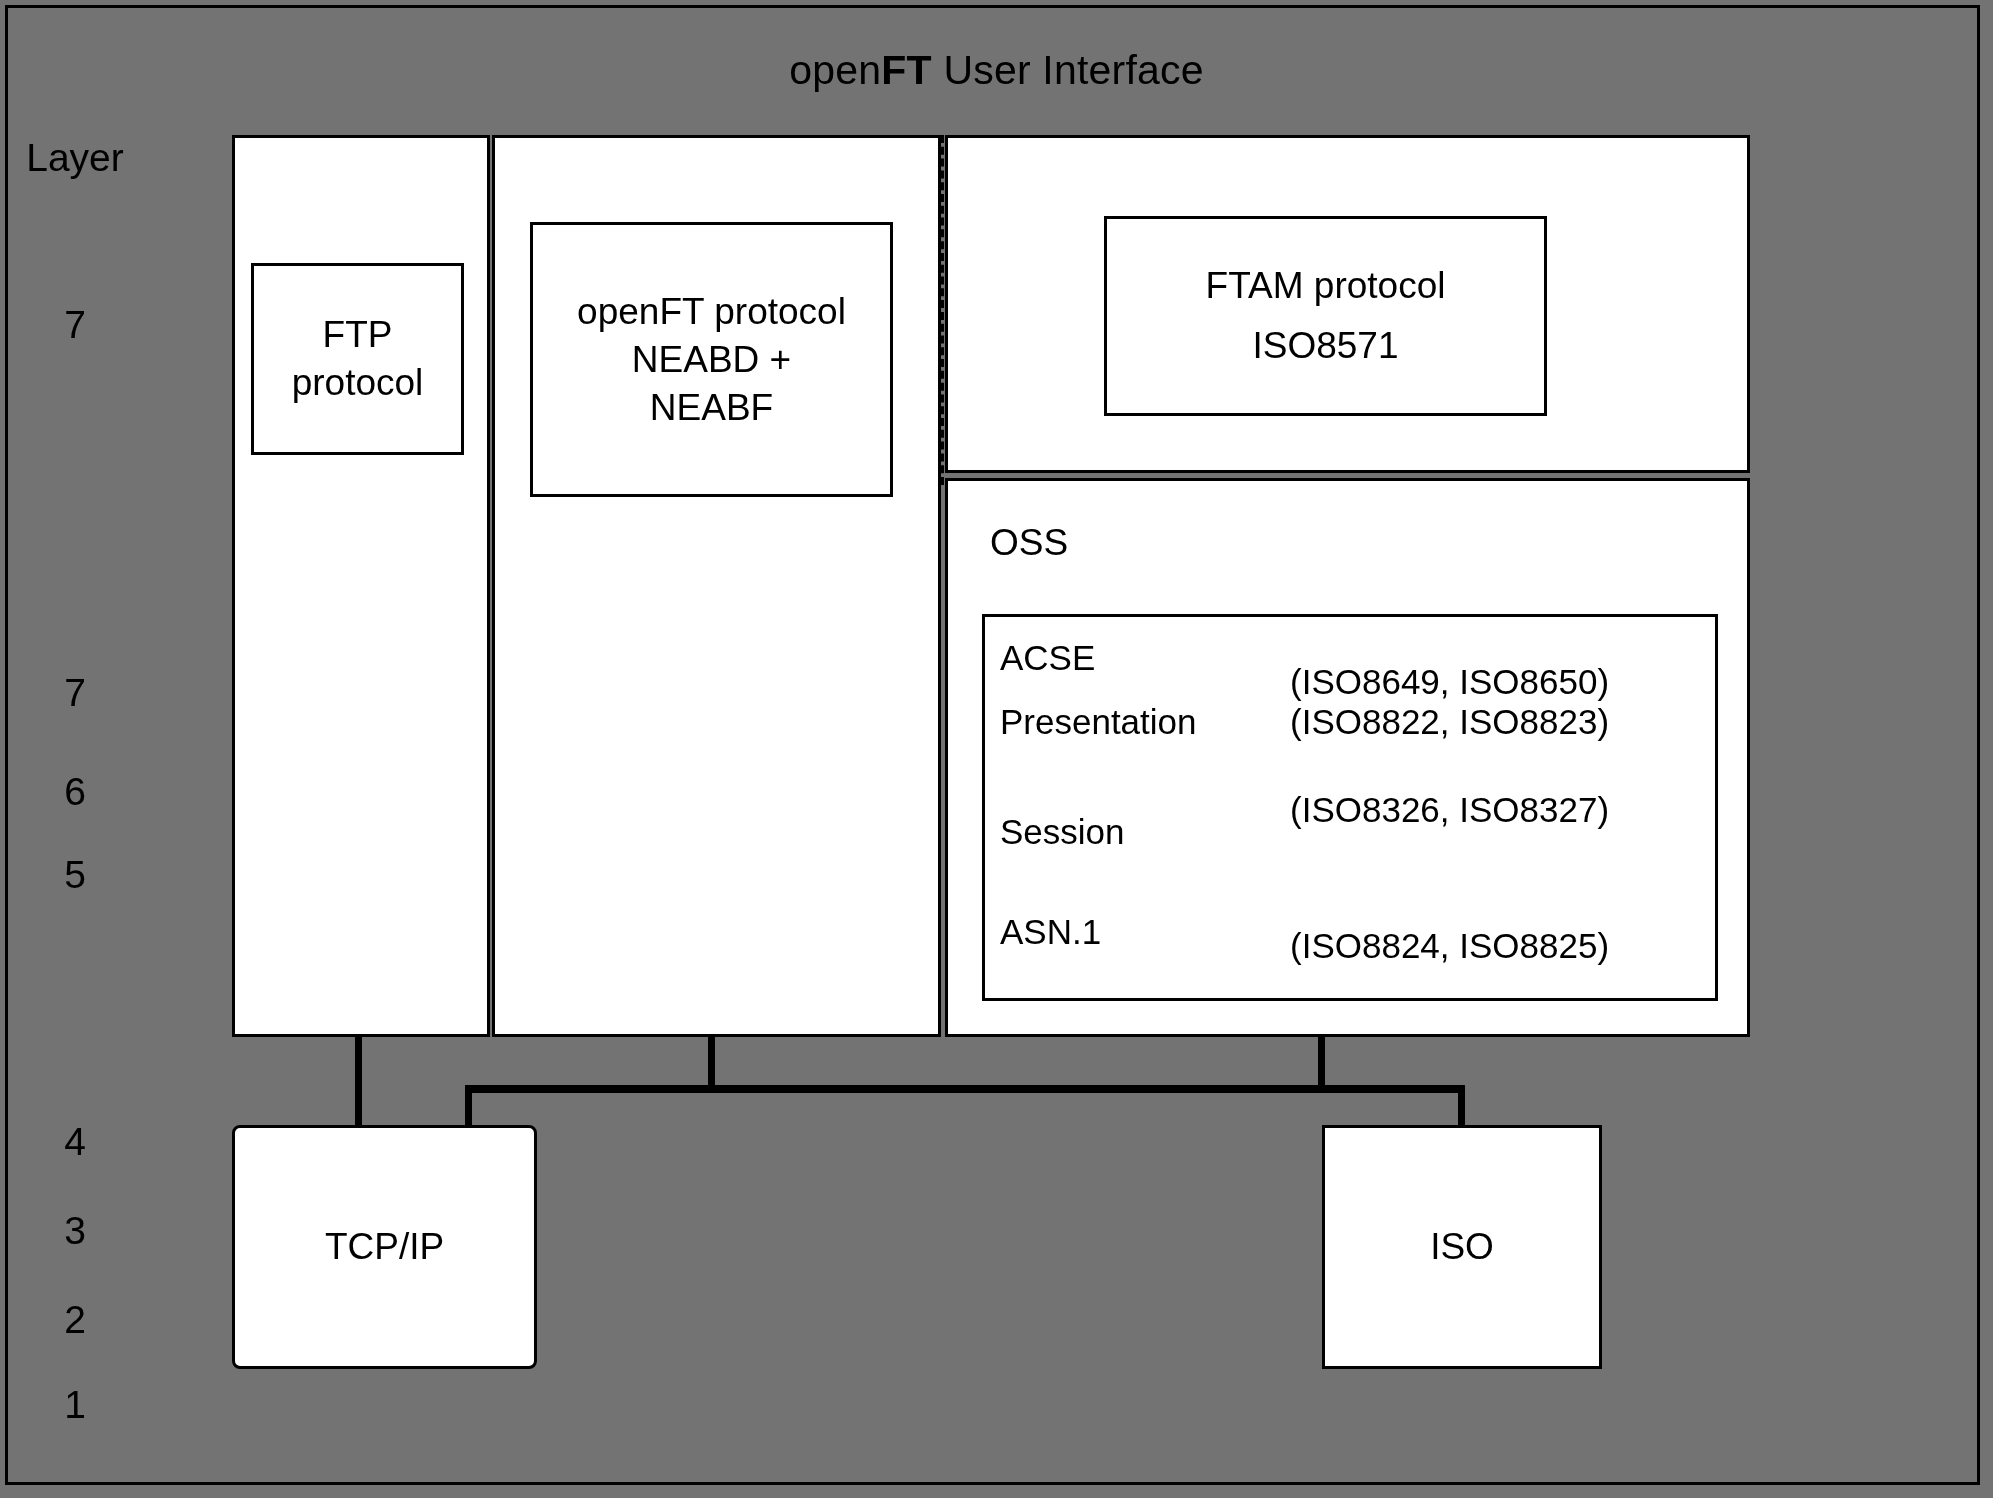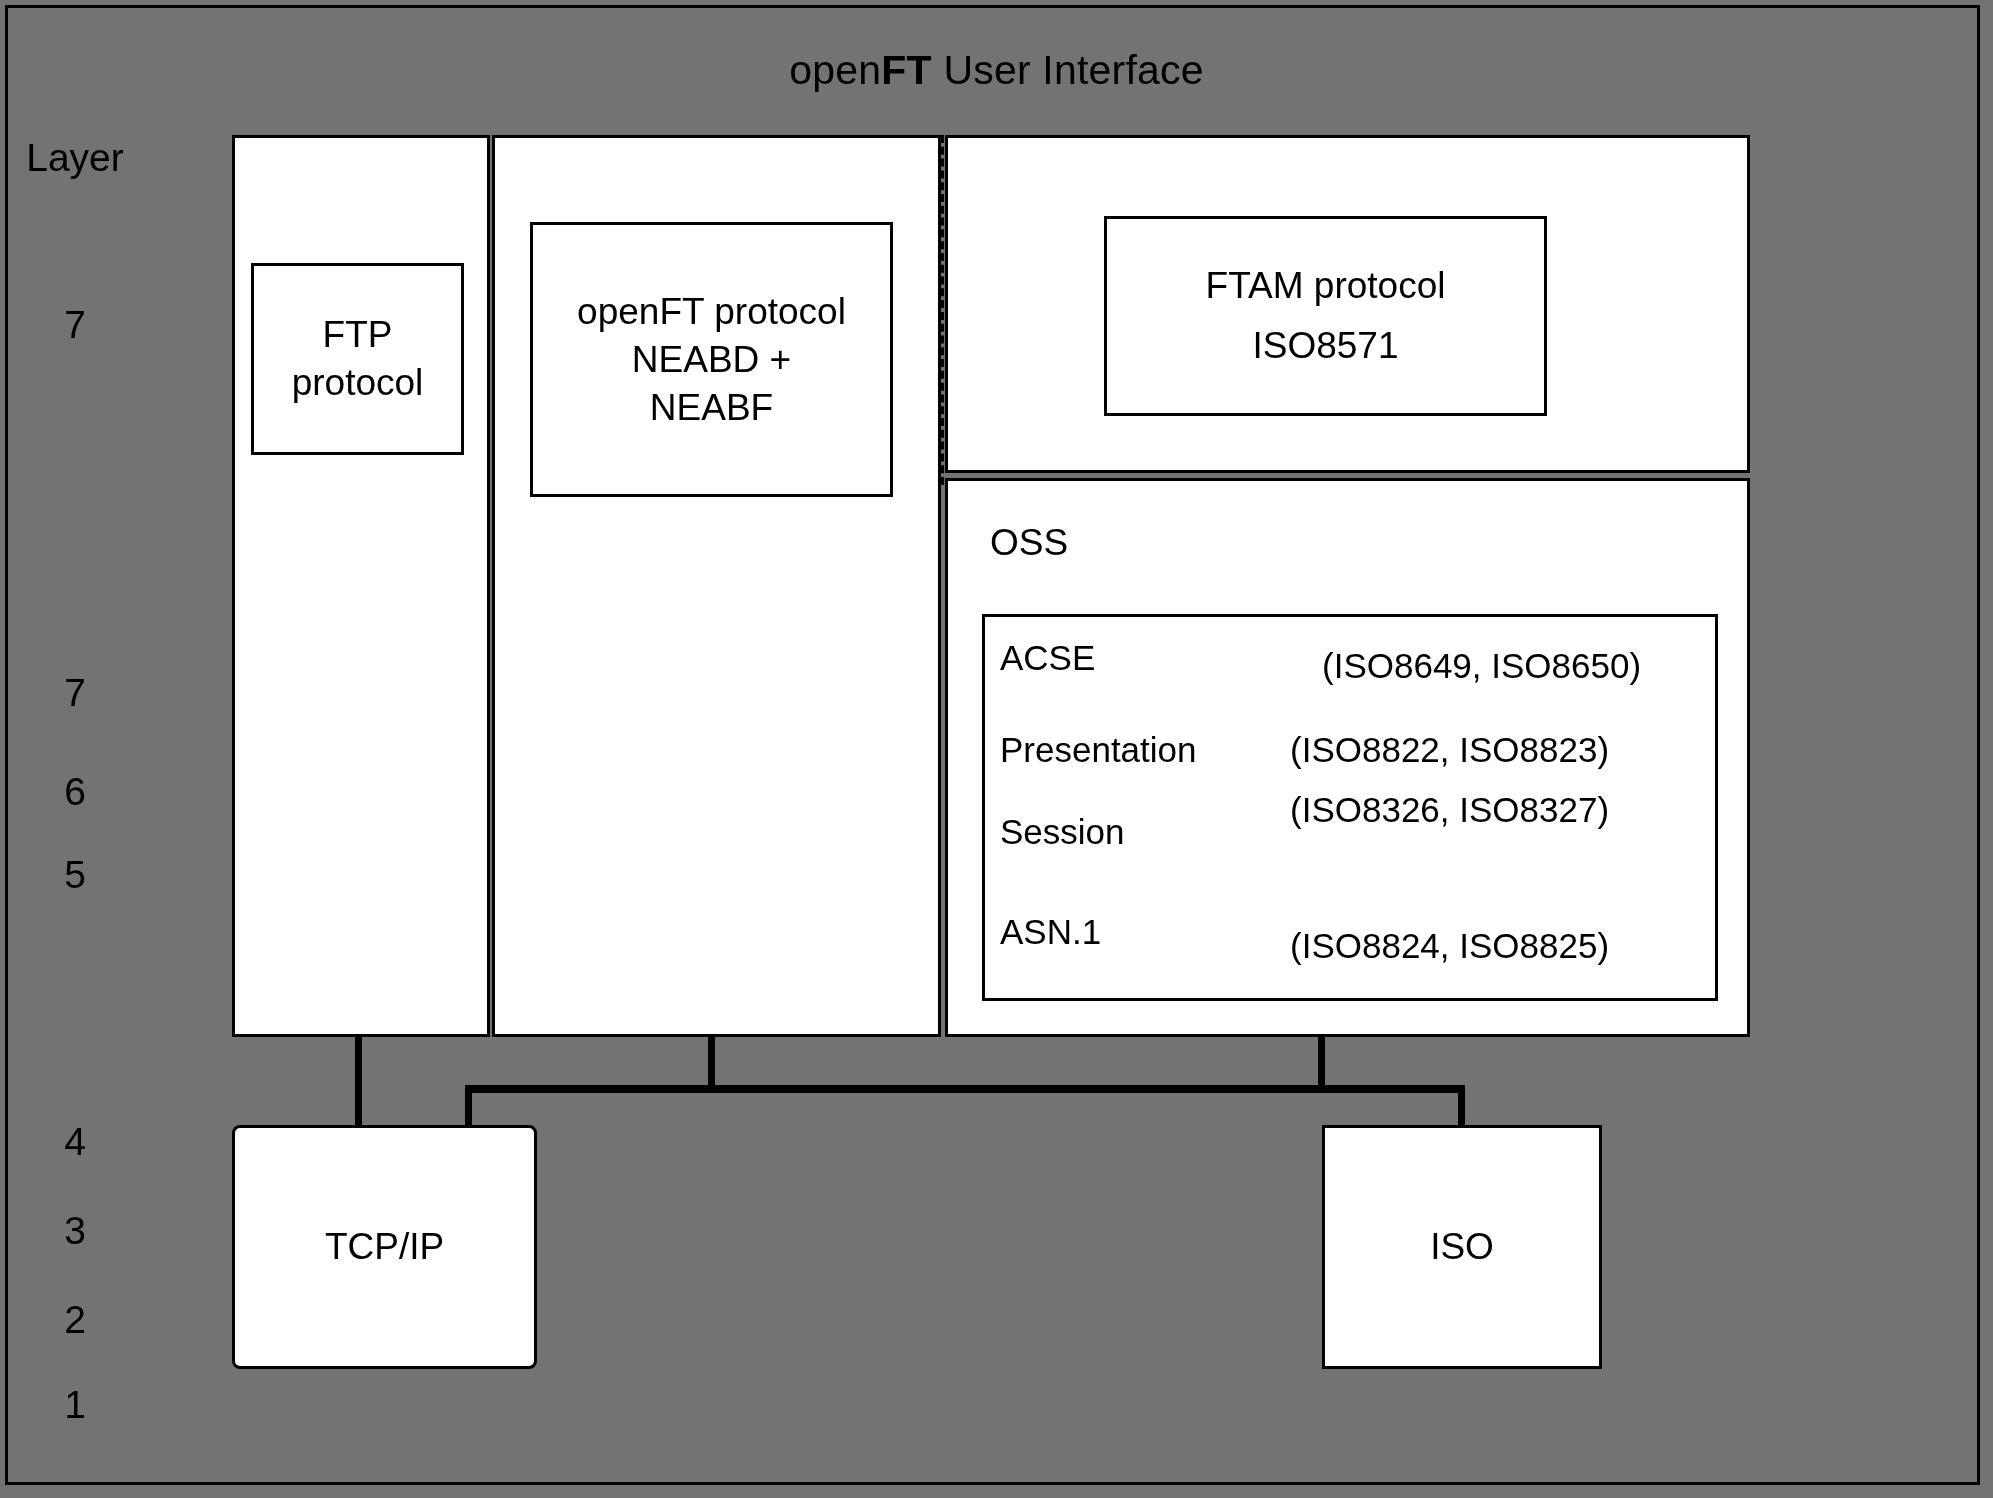--- a/index.html
+++ b/index.html
@@ -134,22 +134,22 @@
   }
   .oss-row .std {
     position: absolute;
     left: 290px;
     top: 0;
     font-size: 35px;
     line-height: 1;
     white-space: nowrap;
   }
   #oss-row-acse          { top: 0px; }
-  #oss-row-acse .std     { top: 8px; margin-left: 32px; }
-  #oss-row-presentation  { top: 92px; }
+  #oss-row-acse .std     { top: 24px; }
+  #oss-row-presentation  { top: 64px; }
   #oss-row-session       { top: 160px; }
   #oss-row-session .svc  { top: 14px; }
   #oss-row-session .std  { top: -8px; }
   #oss-row-asn1          { top: 232px; margin-top: 42px; }
   #oss-row-asn1 .std     { top: 14px; }
 
   
   #box-tcpip { left: 232px;  top: 1125px; width: 305px; height: 244px; border-radius: 8px; }
   #box-iso   { left: 1322px; top: 1125px; width: 280px; height: 244px; }
   #box-tcpip .centered-label,

